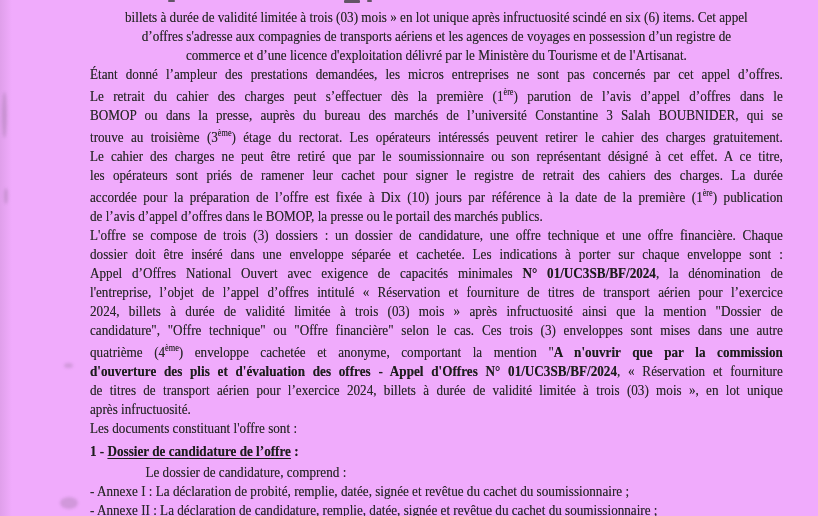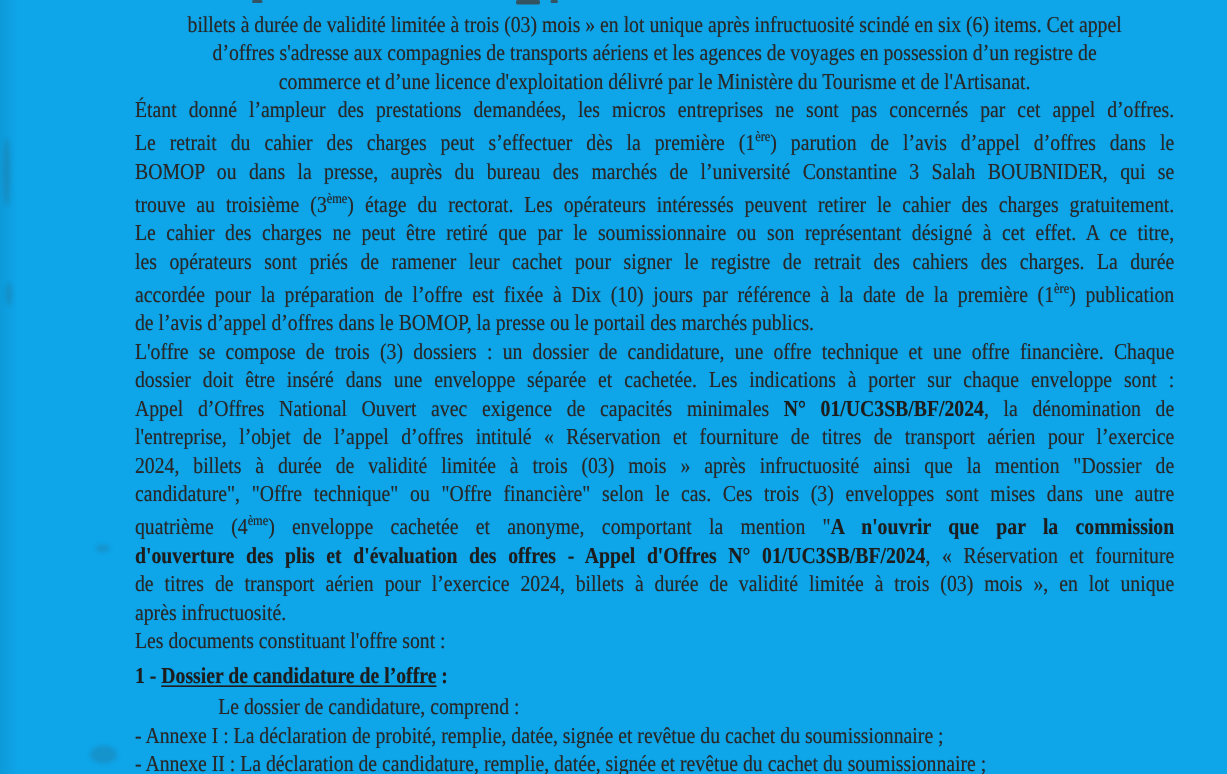--- a/index.html
+++ b/index.html
@@ -1,20 +1,20 @@
 <!DOCTYPE html>
 <html><head>
 <meta charset="utf-8">
 <style>
   html, body { margin: 0; padding: 0; }
   .page {
     position: relative;
     width: 818px;
     height: 516px;
-    background: #0ea5e9;
+    background: #f0abfc;
     overflow: hidden;
     font-family: "Liberation Serif", serif;
     color: #282828;
   }
   .edge-shade {
     position: absolute; left: 0; top: 0; bottom: 0; width: 12px;
     background: linear-gradient(90deg, rgba(0,0,0,0.07), rgba(0,0,0,0));
   }
   .textcol {
     position: absolute;

